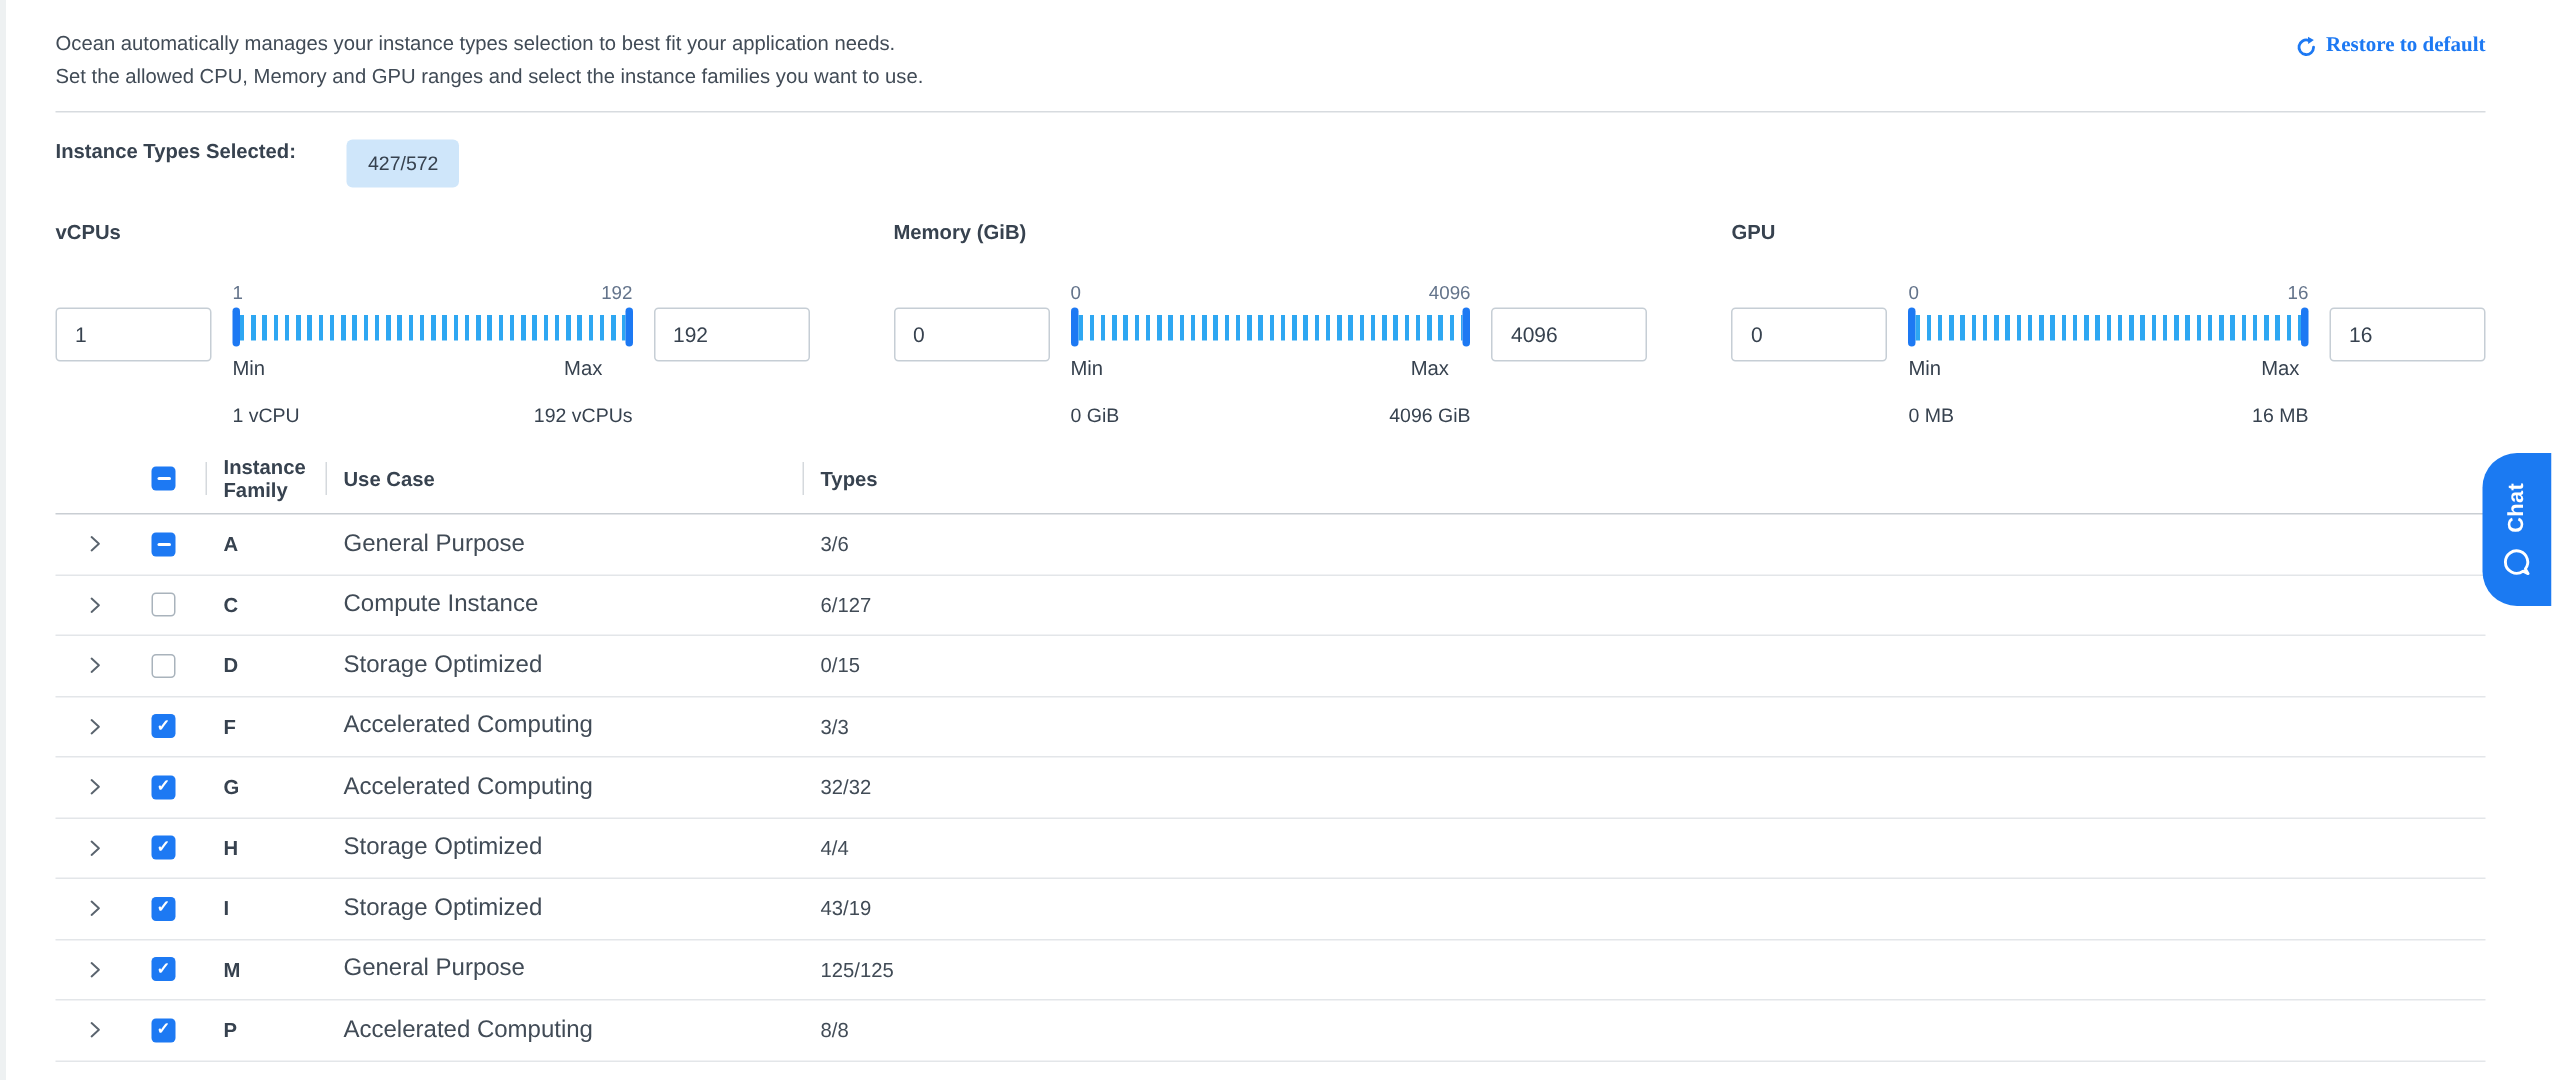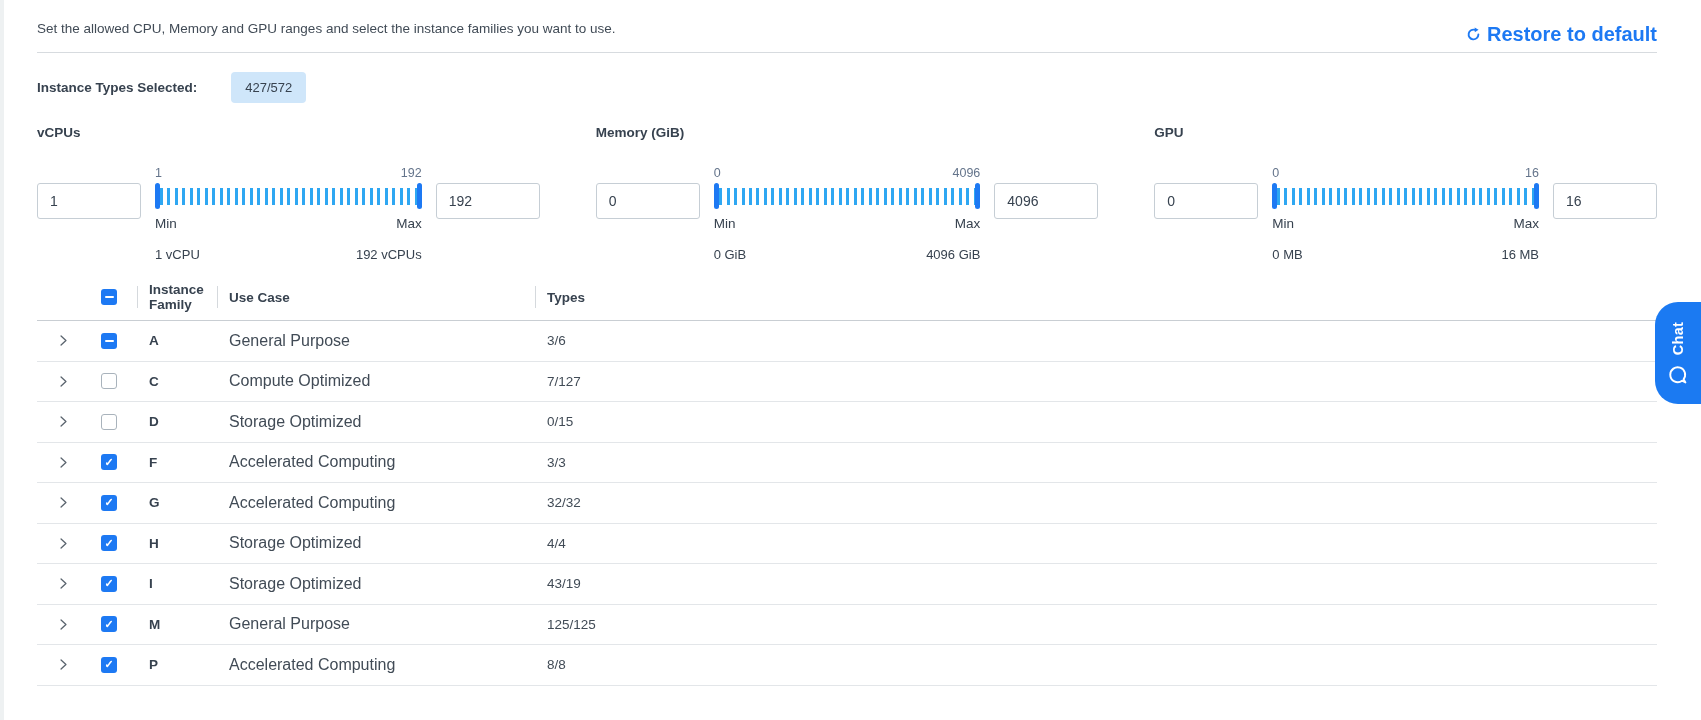--- a/index.html
+++ b/index.html
@@ -11,46 +11,46 @@
     position:relative;
   }
   .page-edge{ position:absolute; left:0; top:0; width:4px; height:720px; background:#eef1f2; }
   .content{ position:absolute; left:37px; top:0; right:44px; }
 
   
   .hdr{ position:relative; padding-top:10px; }
   .hdr-title{ font-size:13.5px; font-weight:700; color:#37424f; }
   .hdr-desc{ font-size:13.5px; color:#414b56; line-height:22px; margin-top:8px; }
   .restore{ position:absolute; right:0; top:23px; display:flex; align-items:center; gap:6px;
-            color:#1d79f3; font-size:20px; font-weight:700; cursor:pointer; }
+            color:#1d79f3; font-size:14px; font-weight:700; cursor:pointer;font-family:Liberation Serif, serif; }
   .divider{ border-bottom:1px solid #d7dbdf; margin-top:12px; }
 
   
-  .summary{ display:flex; align-items:center; margin-top:18px; height:32px; }
+  .summary{ display:flex; margin-top:18px; height:32px; }
   .summary-label{ font-size:13.5px; font-weight:700; }
   .badge{ margin-left:34px; background:#cfe6fa; border-radius:4px; padding:8px 14px;
           font-size:13px; color:#37424f; }
 
   
   .sliders{ display:grid; grid-template-columns:1fr 1fr 1fr; column-gap:56px; margin-top:22px; }
   .slider-title{ font-size:13.5px; font-weight:700; margin-bottom:26px; }
   .slider-row{ display:flex; align-items:flex-start; gap:14px; }
   .num-input{ width:104px; height:36px; border:1px solid #c6ced5; border-radius:3px;
               font-size:14px; color:#37424f; padding-left:12px; margin-top:17px;
               font-family:"Liberation Sans",sans-serif; outline:none; }
   .slider-mid{ flex:1; }
   .tick-labels{ display:flex; justify-content:space-between; font-size:12.5px; color:#64748b; margin-bottom:3px; }
   .track{ display:flex; align-items:center; height:26px; cursor:pointer; }
   .handle{ width:5px; height:26px; background:#1d79f3; border-radius:2.5px; flex:0 0 auto; }
   .ticks{ flex:1; height:17px;
           background:repeating-linear-gradient(to right, #2ea7f2 0px, #2ea7f2 3px, transparent 3px, transparent 7.5px); }
   .minmax{ display:flex; justify-content:space-between; margin-top:7px; }
   .mm-label{ font-size:13.5px; color:#37424f; }
   .mm-sub{ font-size:13px; color:#37424f; margin-top:16px; }
-  .mm-right{ text-align:right; }
+  .mm-right{ text-align:center; }
 
   
   .table{ margin-top:20px; }
   .trow{ display:grid; grid-template-columns:52px 48px 80px 318px 1fr; align-items:center; }
   .thead{ border-bottom:1px solid #c9ced3; padding-bottom:8px; min-height:36px; }
   .th{ font-size:13.5px; font-weight:700; color:#37424f; position:relative; padding-left:12px; }
   .th-div::before{ content:""; position:absolute; left:0; top:50%; transform:translateY(-50%);
                    width:1px; height:22px; background:#d5d9dd; }
   .tr{ height:40.5px; border-bottom:1px solid #e3e6e9; }
   .chev{ display:flex; justify-content:center; align-items:center; cursor:pointer; width:100%; }
@@ -74,20 +74,21 @@
 </style>
 </head>
 <body>
 
 <div class="page-edge"></div>
 
 <div class="content">
 
   <div class="hdr">
     <div class="hdr-desc">
+      <div>Ocean automatically manages your instance types selection to best fit your application needs.</div>
       <div>Set the allowed CPU, Memory and GPU ranges and select the instance families you want to use.</div>
     </div>
     <div class="restore">
       <span style="display:flex;">
         <svg width="15" height="15" viewBox="0 0 16 16">
           <path d="M13.2 8 A5.2 5.2 0 1 1 9.6 3.05" fill="none" stroke="#1d79f3" stroke-width="2" stroke-linecap="round"></path>
           <path d="M9.2 0.6 L13.4 2.9 L9.4 5.6 Z" fill="#1d79f3"></path>
         </svg>
       </span>
       <span>Restore to default</span>
@@ -219,22 +220,22 @@
   <div class="trow tr">
     <div class="chev">
       <svg width="13" height="13" viewBox="0 0 16 16">
         <path d="M5 2.5 L11 8 L5 13.5" fill="none" stroke="#5a646e" stroke-width="1.6" stroke-linecap="round" stroke-linejoin="round"></path>
       </svg>
     </div>
     <div class="cbwrap" style="padding-left:12px;">
       <span class="cb unchecked"></span>
     </div>
     <div class="cell-family">C</div>
-    <div class="cell-usecase">Compute Optimized</div>
-    <div class="cell-types">7/127</div>
+    <div class="cell-usecase">Compute Instance</div>
+    <div class="cell-types">6/127</div>
   </div>
 
   <div class="trow tr">
     <div class="chev">
       <svg width="13" height="13" viewBox="0 0 16 16">
         <path d="M5 2.5 L11 8 L5 13.5" fill="none" stroke="#5a646e" stroke-width="1.6" stroke-linecap="round" stroke-linejoin="round"></path>
       </svg>
     </div>
     <div class="cbwrap" style="padding-left:12px;">
       <span class="cb unchecked"></span>

